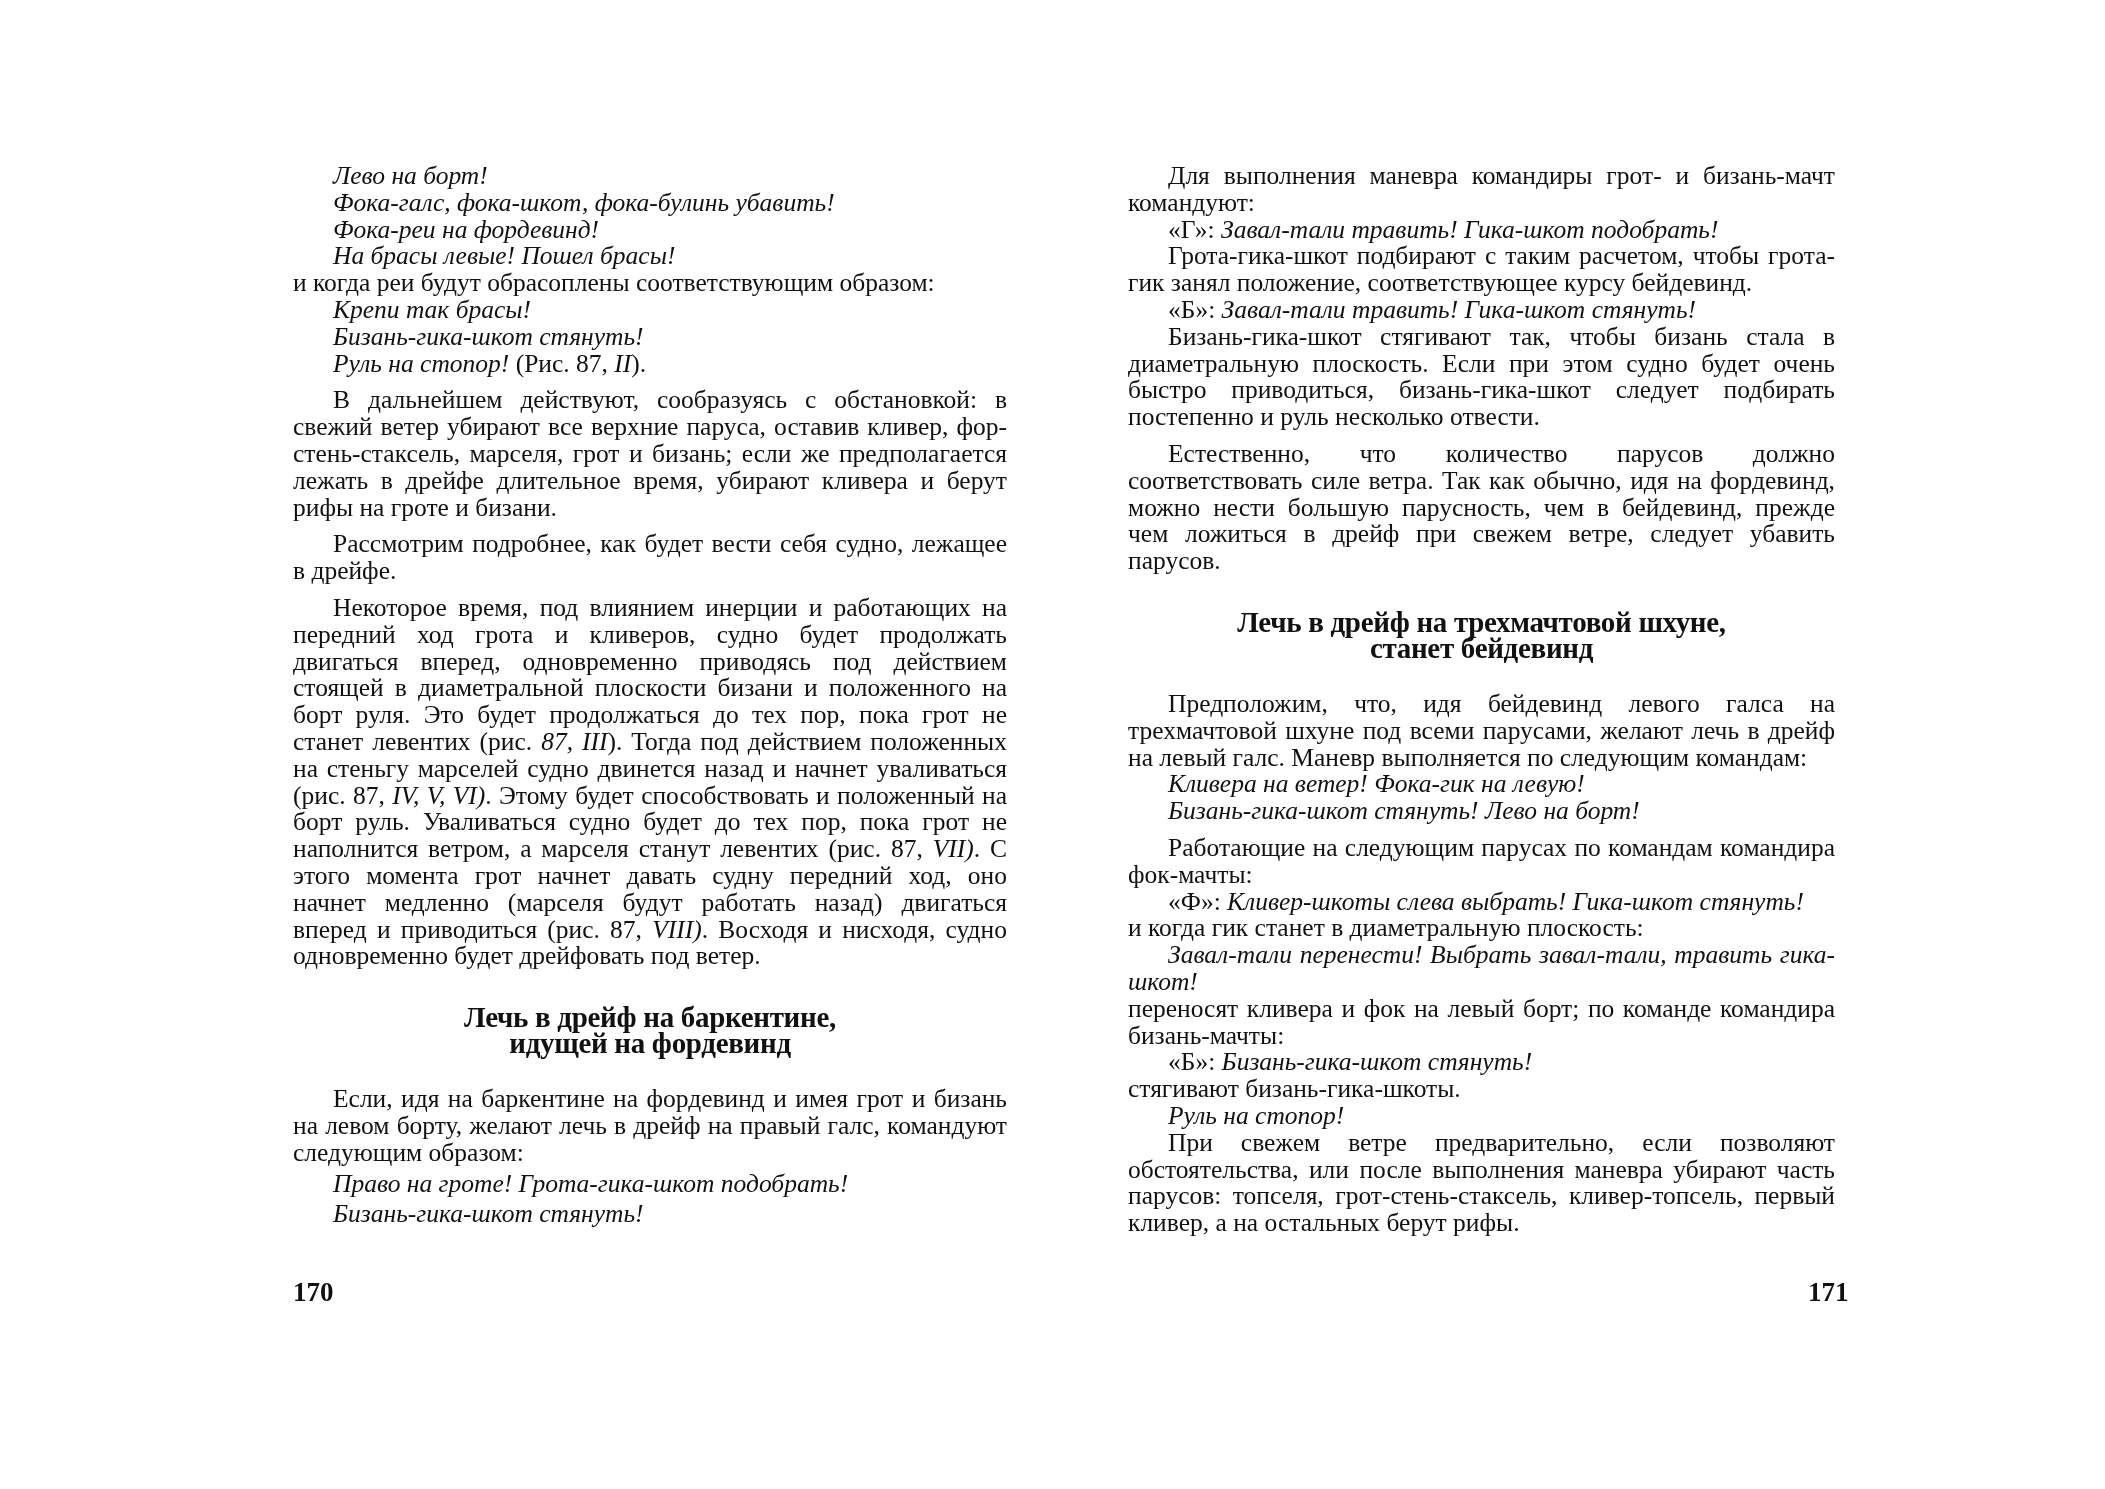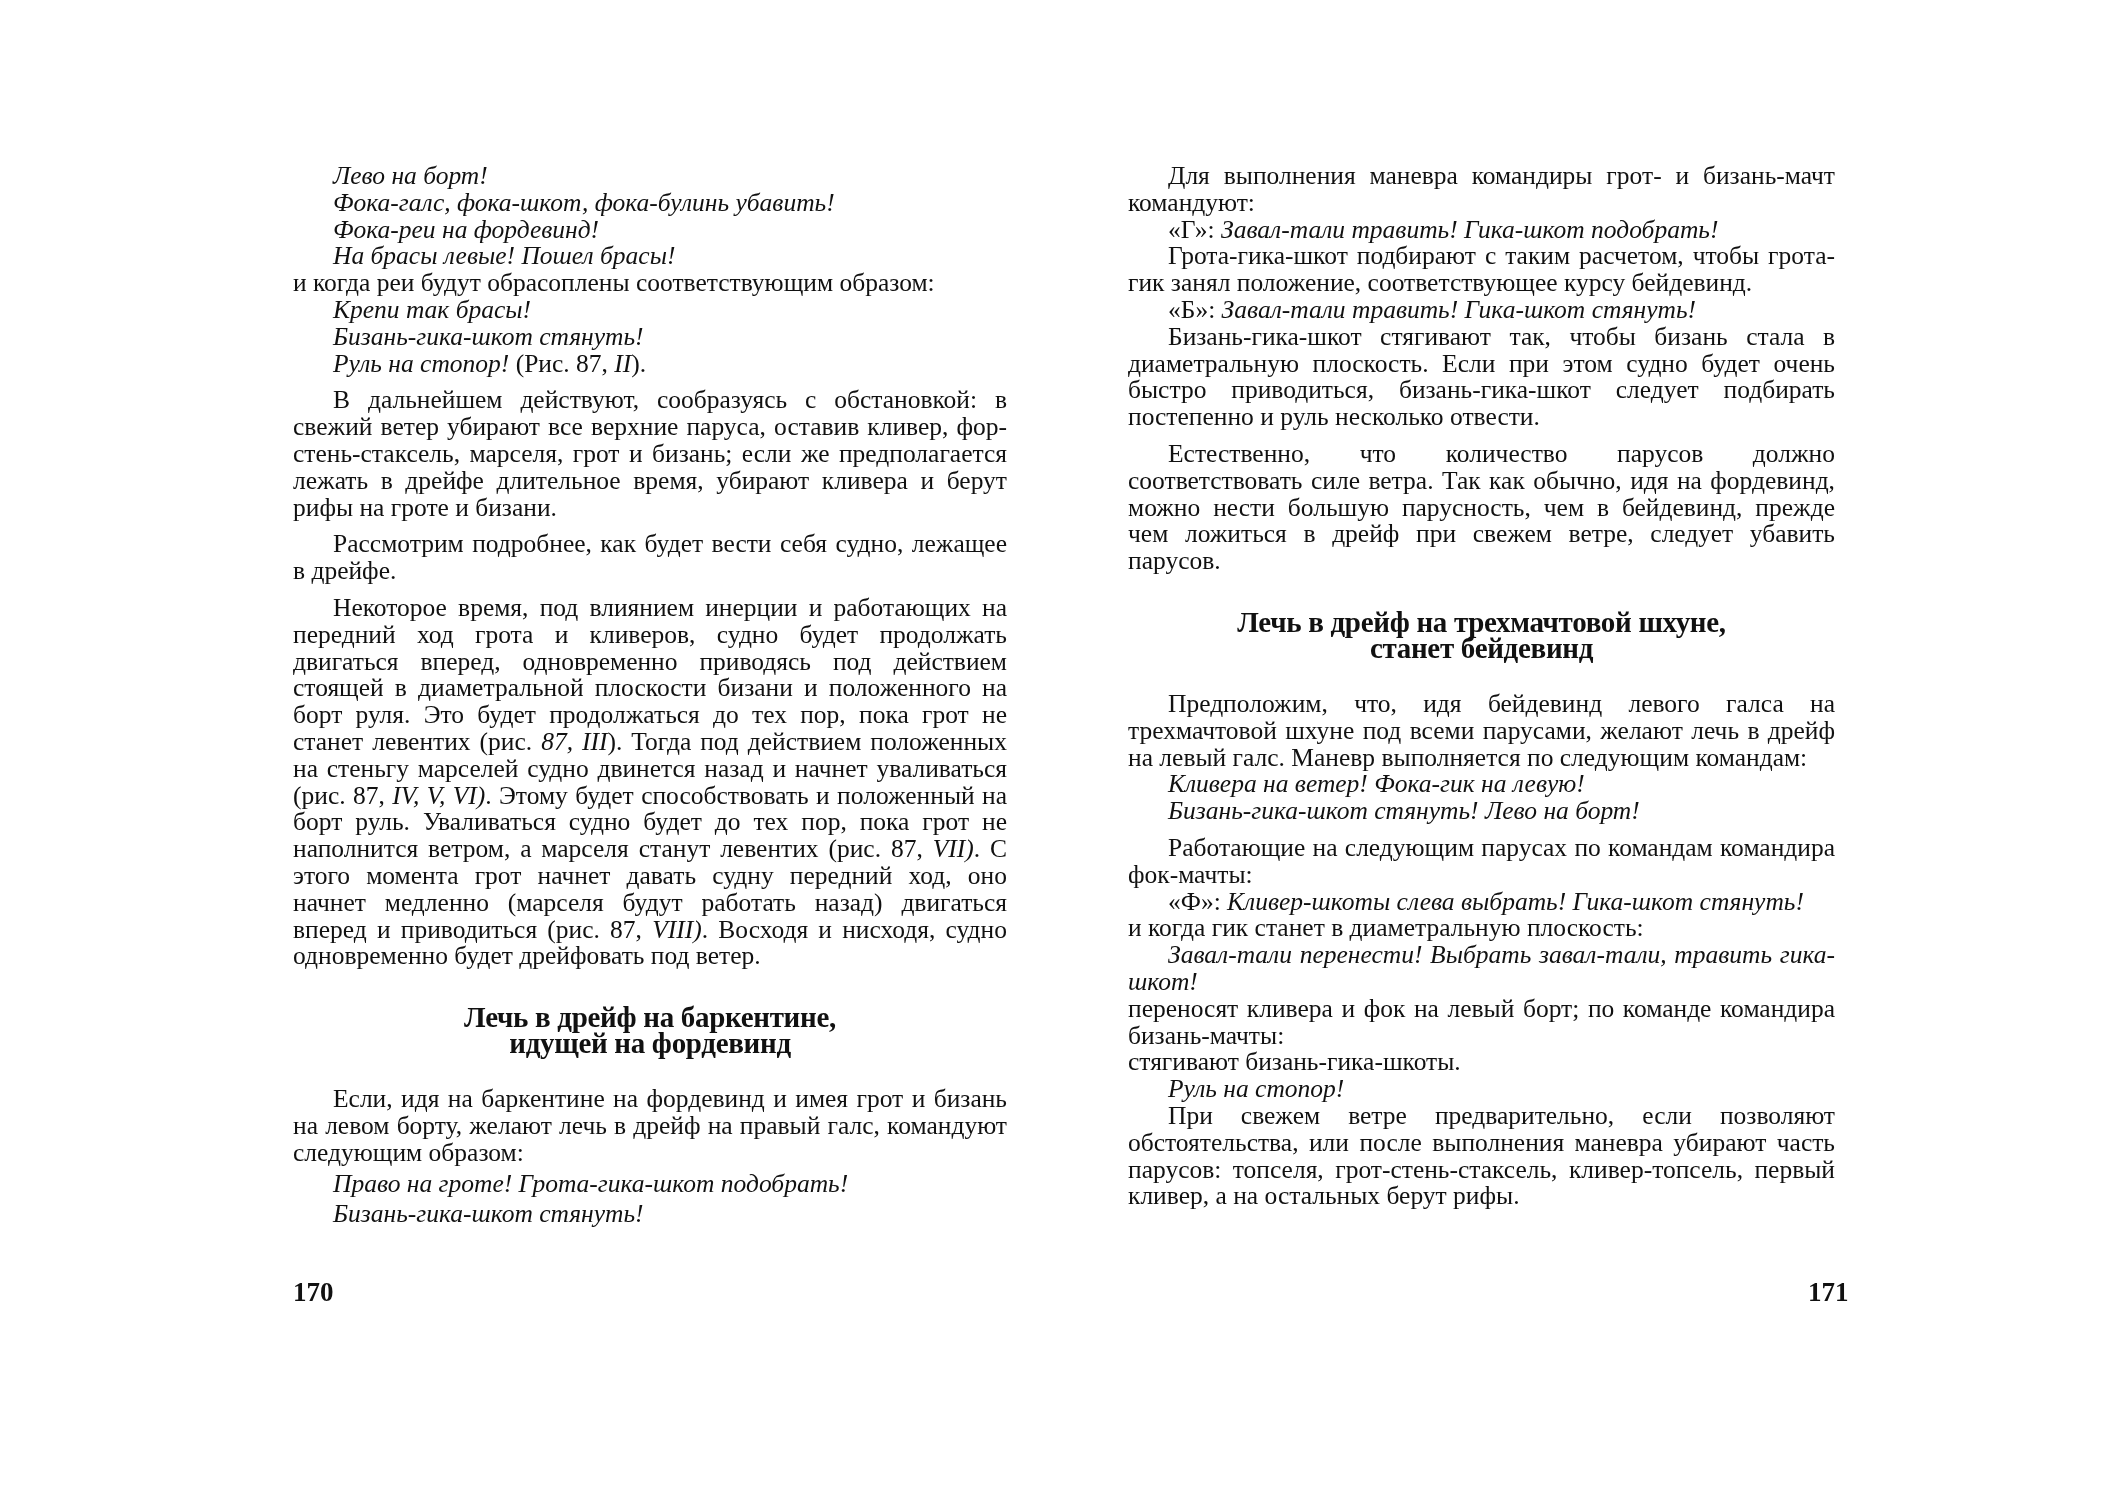--- a/index.html
+++ b/index.html
@@ -61,17 +61,18 @@
   </div>
 
   <p class="p ind">Предположим, что, идя бейдевинд левого галса на трехмачтовой шхуне под всеми парусами, желают лечь в дрейф на левый галс. Маневр выполняется по следующим командам:</p>
   <p class="cmd">Кливера на ветер! Фока-гик на левую!</p>
   <p class="cmd">Бизань-гика-шкот стянуть! Лево на борт!</p>
   <p class="p ind gap">Работающие на следующим парусах по командам командира фок-мачты:</p>
   <p class="cmd" style="white-space:nowrap;"><span class="up">«Ф»: </span><span>Кливер-шкоты слева выбрать! Гика-шкот стянуть!</span></p>
   <p class="p">и когда гик станет в диаметральную плоскость:</p>
   <p class="p" style="text-indent:40px;font-style:italic;">Завал-тали перенести! Выбрать завал-тали, травить гика-шкот!</p>
   <p class="p">переносят кливера и фок на левый борт; по команде командира бизань-мачты:</p>
+  <p class="cmd"><span class="up">«Б»: </span><span>Бизань-гика-шкот стянуть!</span></p>
   <p class="p">стягивают бизань-гика-шкоты.</p>
   <p class="cmd">Руль на стопор!</p>
   <p class="p ind">При свежем ветре предварительно, если позволяют обстоятельства, или после выполнения маневра убирают часть парусов: топселя, грот-стень-стаксель, кливер-топсель, первый кливер, а на остальных берут рифы.</p>
 </div>
 <div class="pageno" style="left:1808px; top:1277px;">171</div>
 
 </body></html>

